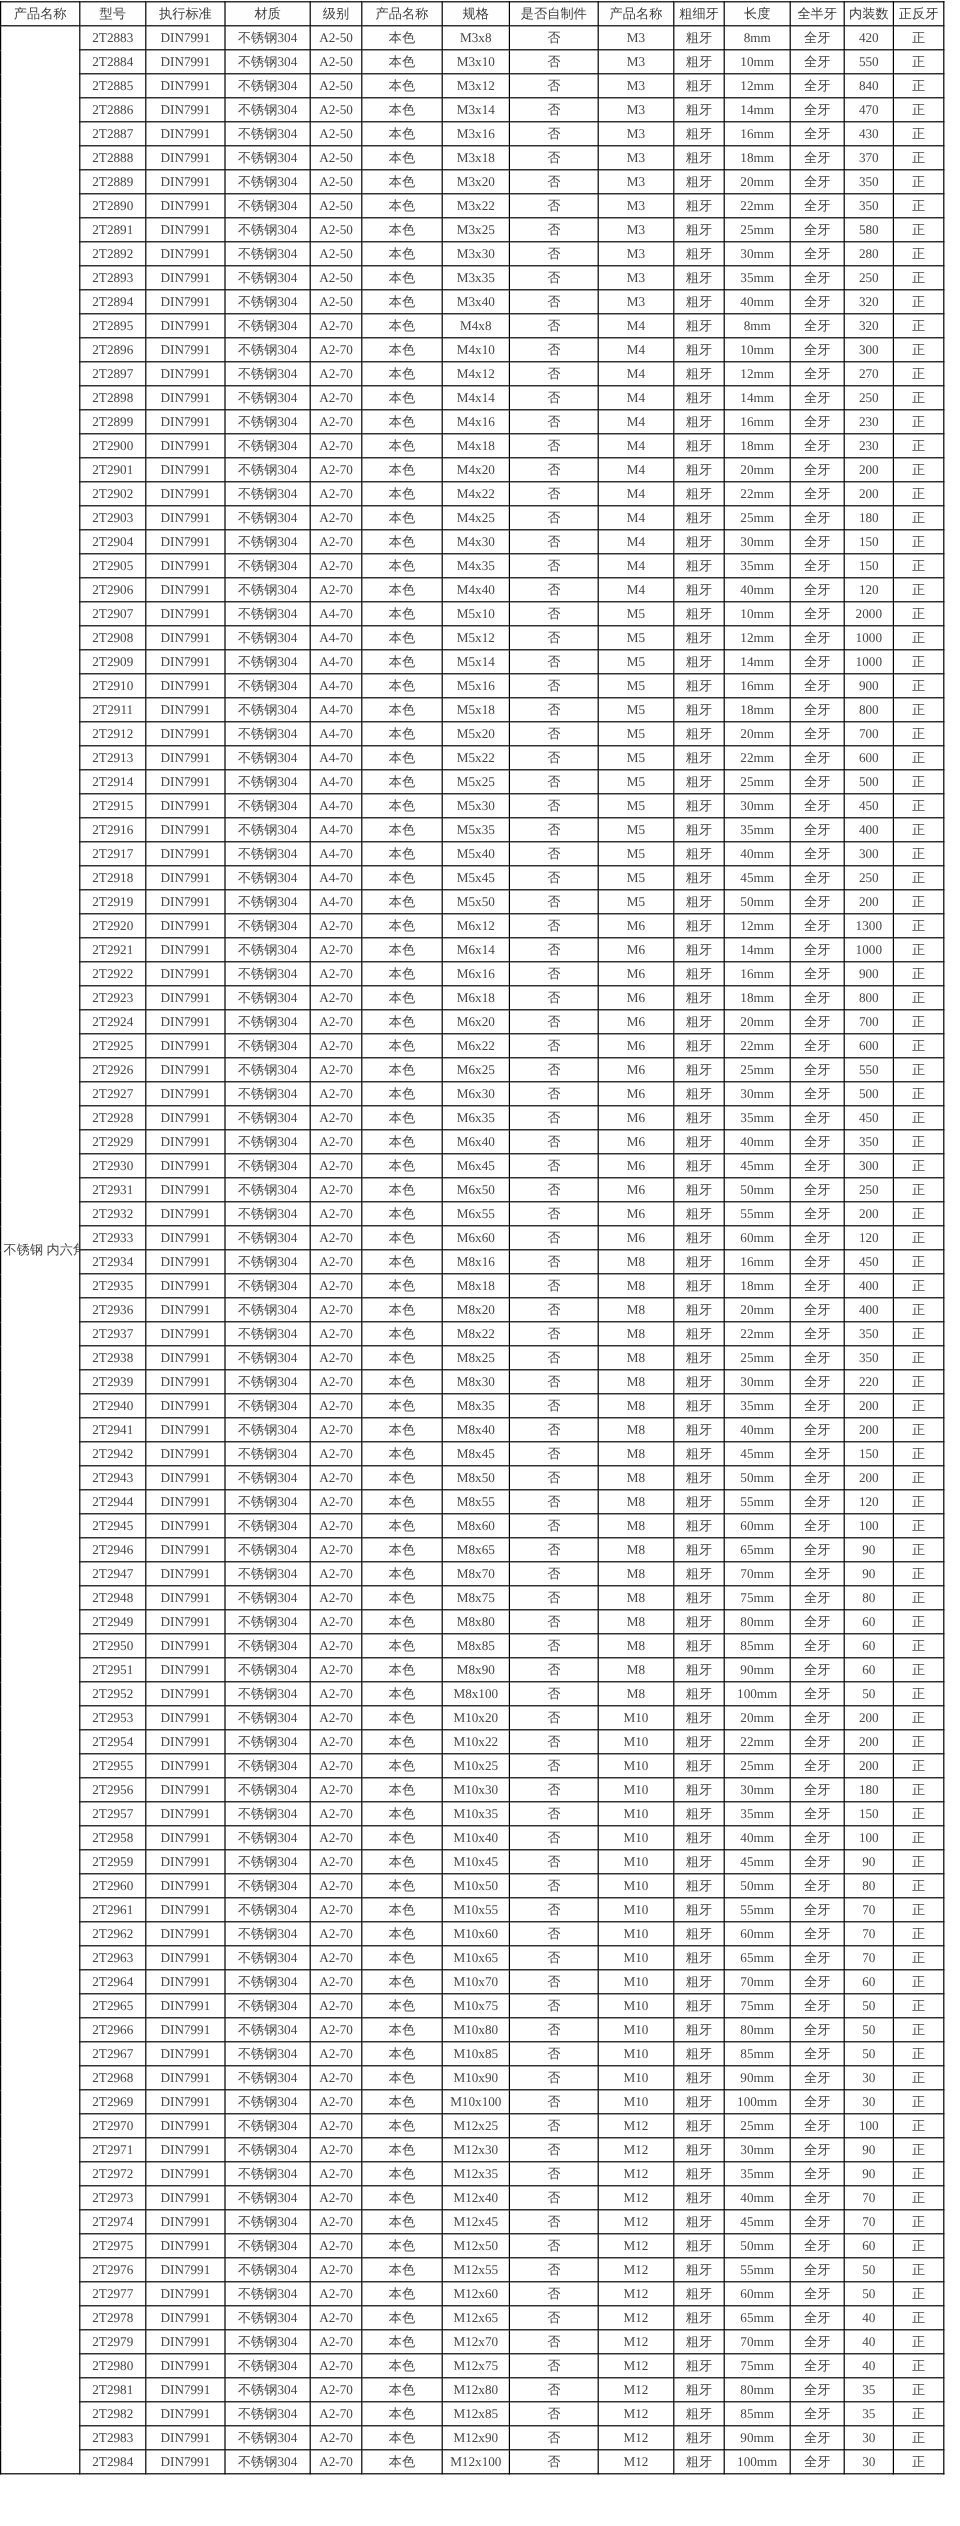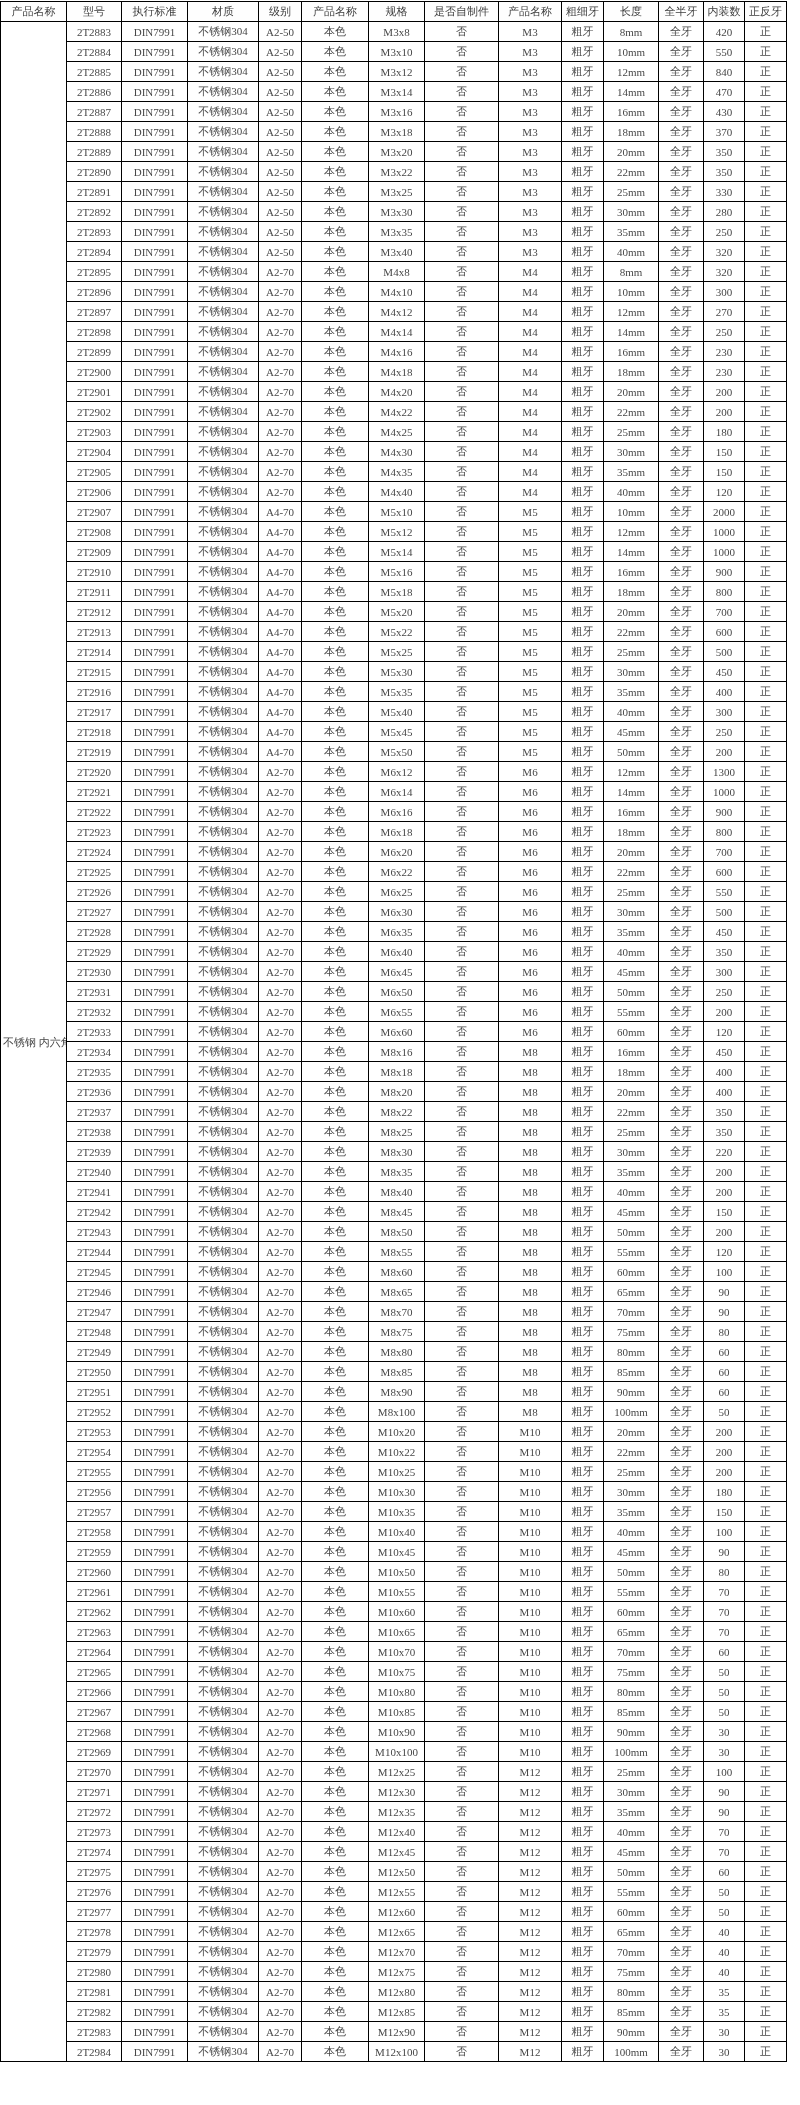--- a/index.html
+++ b/index.html
@@ -211,21 +211,21 @@
           <td>DIN7991</td>
           <td>不锈钢304</td>
           <td>A2-50</td>
           <td>本色</td>
           <td>M3x25</td>
           <td>否</td>
           <td>M3</td>
           <td>粗牙</td>
           <td>25mm</td>
           <td>全牙</td>
-          <td>330</td>
+          <td>580</td>
           <td>正</td>
         </tr>
         <tr>
           <td>2T2892</td>
           <td>DIN7991</td>
           <td>不锈钢304</td>
           <td>A2-50</td>
           <td>本色</td>
           <td>M3x30</td>
           <td>否</td>

